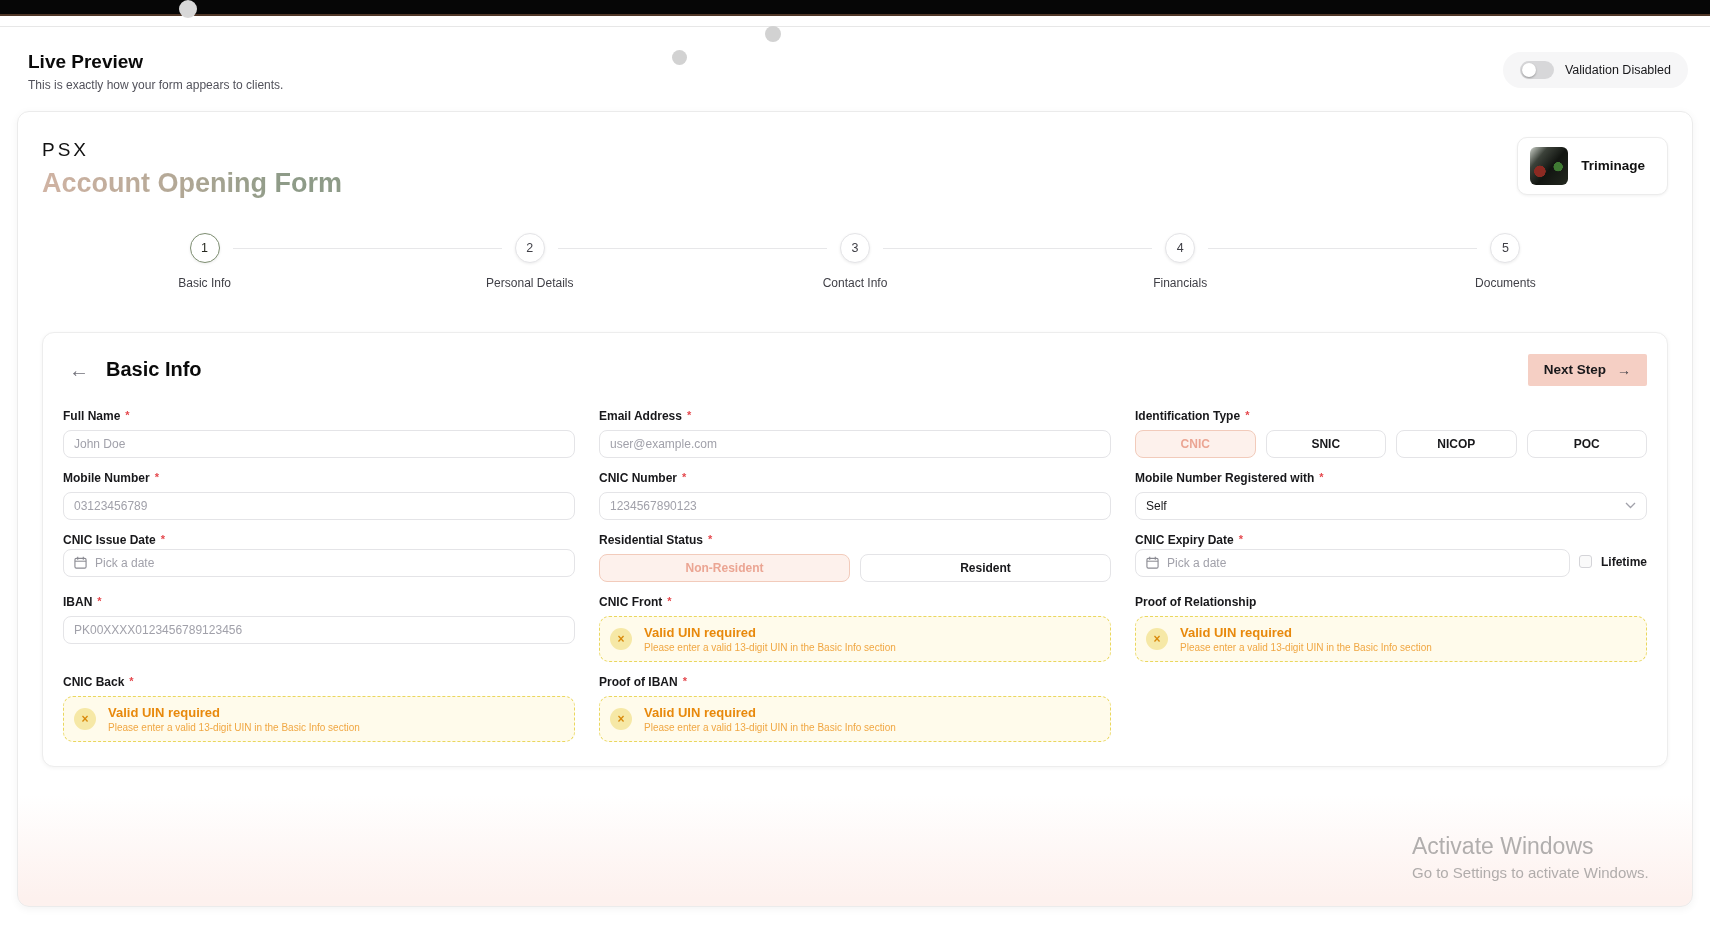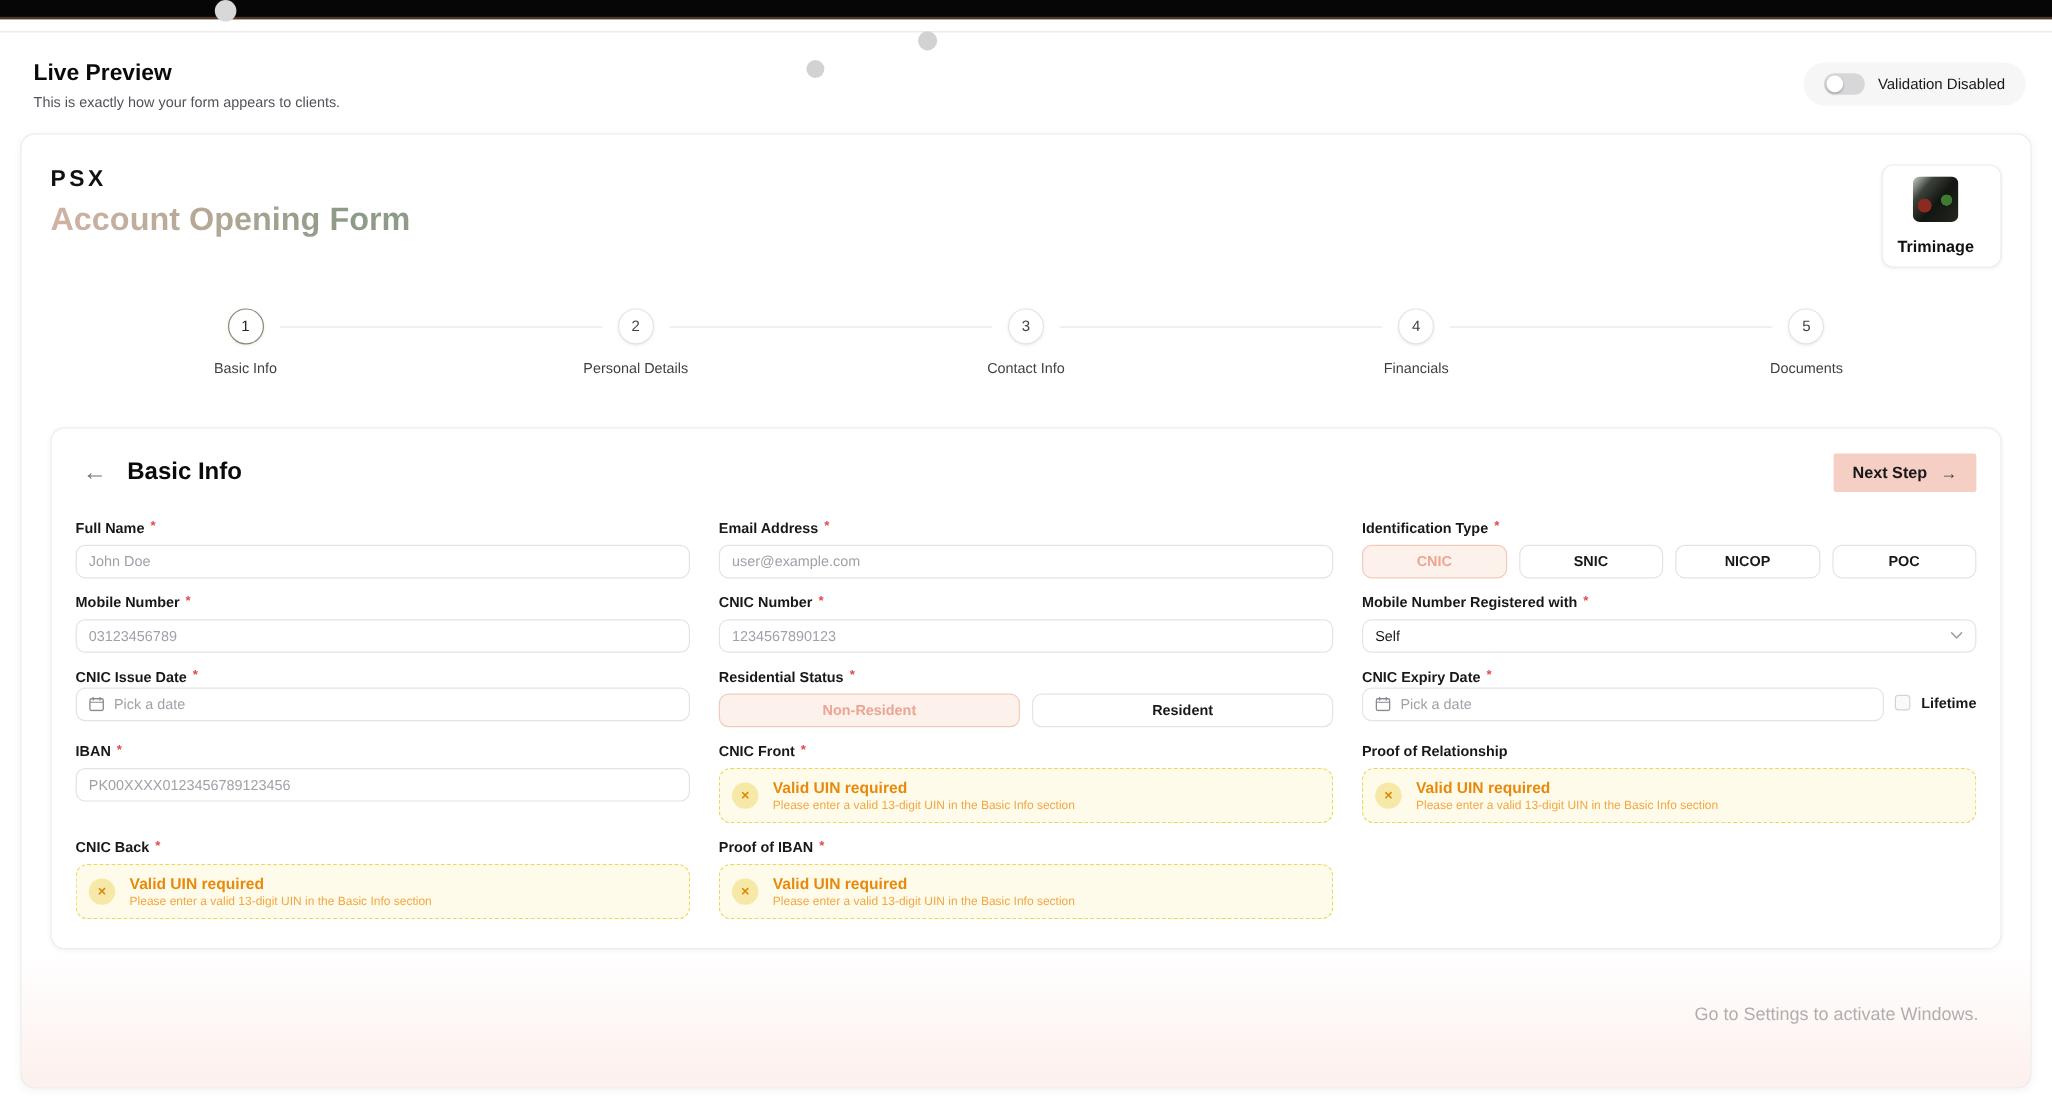--- a/index.html
+++ b/index.html
@@ -24,27 +24,27 @@
   .toggle-knob { position:absolute; left:2px; top:2px; width:14px; height:14px; background:#fff; border-radius:50%; box-shadow:0 1px 2px rgba(0,0,0,.3); }
   .validation-label { font-size:12.5px; color:#18181b; white-space:nowrap; }
 
   
   .outer-card {
     margin:19px 17px 0; height:796px; border:1px solid #ebebeb; border-radius:12px;
     background:linear-gradient(180deg,#ffffff 0%,#ffffff 86%,#fdf1ee 99%);
     box-shadow:0 2px 8px rgba(0,0,0,.05); padding:27px 24px; position:relative;
   }
   .brand-row { display:flex; justify-content:space-between; align-items:flex-start; }
-  .brand-name { font-size:19px; font-weight:bold; letter-spacing:3px; color:#111; }
+  .brand-name { font-size:19px; font-weight:normal; letter-spacing:3px; color:#111; }
   .form-title {
     font-size:27px; font-weight:bold; margin-top:7px; width:fit-content;
     background:linear-gradient(90deg,#d0b3a3 0%,#b3a896 45%,#8e9b88 80%);
     -webkit-background-clip:text; background-clip:text; color:transparent;
   }
-  .logo-card { display:flex; align-items:center; gap:13px; border:1px solid #ececec; border-radius:10px; padding:9px 22px 9px 12px; box-shadow:0 1px 3px rgba(0,0,0,.06); background:#fff; margin-top:-2px;flex-direction:column; }
+  .logo-card { display:flex; align-items:center; gap:13px; border:1px solid #ececec; border-radius:10px; padding:9px 22px 9px 12px; box-shadow:0 1px 3px rgba(0,0,0,.06); background:#fff; margin-top:-2px; }
   .logo-img { width:38px; height:38px; border-radius:6px;
     background:
       radial-gradient(circle at 26% 64%, #8c2a22 0 15%, rgba(0,0,0,0) 16%),
       radial-gradient(circle at 74% 52%, #3f7a33 0 13%, rgba(0,0,0,0) 14%),
       linear-gradient(130deg,#cfd4cc 0%,#3c423a 26%,#121511 55%,#23281f 100%);
   }
   .logo-text { font-size:13.5px; font-weight:bold; color:#111; }
 
   
   .stepper { display:flex; margin-top:34px; position:relative; }
@@ -332,14 +332,15 @@
             <div class="warn-msg">Please enter a valid 13-digit UIN in the Basic Info section</div>
           </div>
         </div>
       </div>
 
     </div>
   </div>
 </div>
 
 <div class="watermark">
+  <div class="wm1">Activate Windows</div>
   <div class="wm2">Go to Settings to activate Windows.</div>
 </div>
 
 </body></html>

